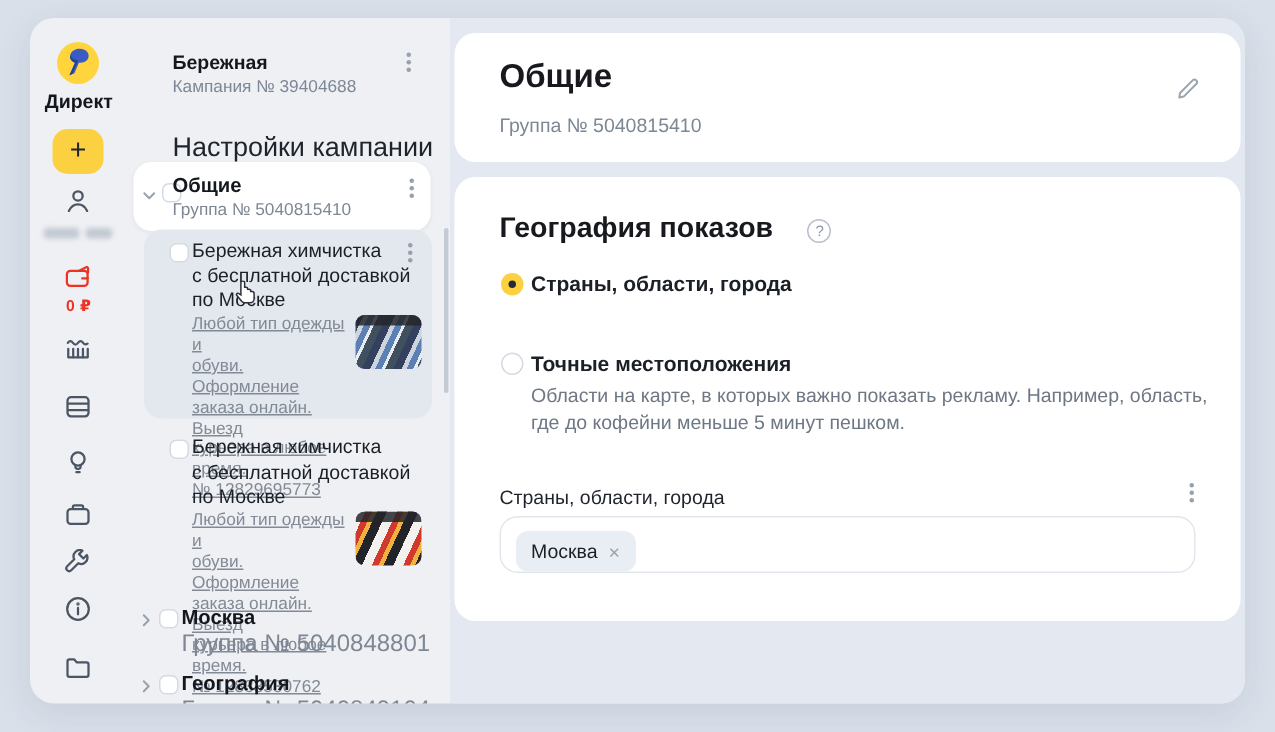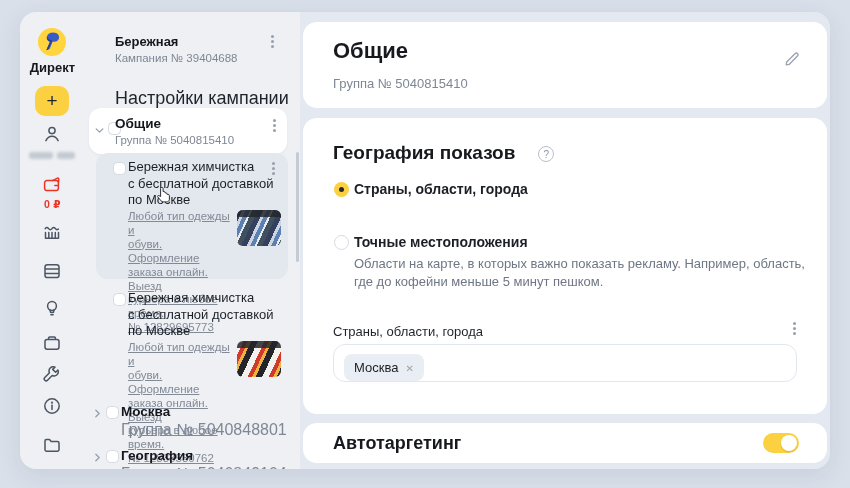--- a/index.html
+++ b/index.html
@@ -297,24 +297,20 @@
         </div>
 
       <div class="geo-input">
         <span class="chip">
           <span>Москва</span>
           <span class="chip-x"></span>
         </span>
       </div>
     </div>
 
-    <div class="card card3">
-      <div class="auto-title">Автотаргетинг</div>
-      <div class="toggle"></div>
-    </div>
   </div>
 
   <div class="cursor-hand">
     <svg width="16" height="18" viewBox="0 0 16 18">
       <path d="M4.6 1.6v8l-1.6-1c-.9-.5-1.8.5-1.2 1.3l3.3 4c.5.6 1.3 1 2.1 1h3.5c1.5 0 2.7-1.2 2.7-2.7V8.7c0-.7-.6-1.3-1.3-1.3h-.9v-.3c0-.7-.6-1.2-1.3-1.2h-.8v-.3c0-.6-.5-1.1-1.1-1.1h-.9V1.6c0-.7-.5-1.3-1.2-1.3s-1.3.6-1.3 1.3z" fill="#ffffff" stroke="#2b2f36" stroke-width="1"></path>
     </svg>
   </div>
 
 </div>
 

